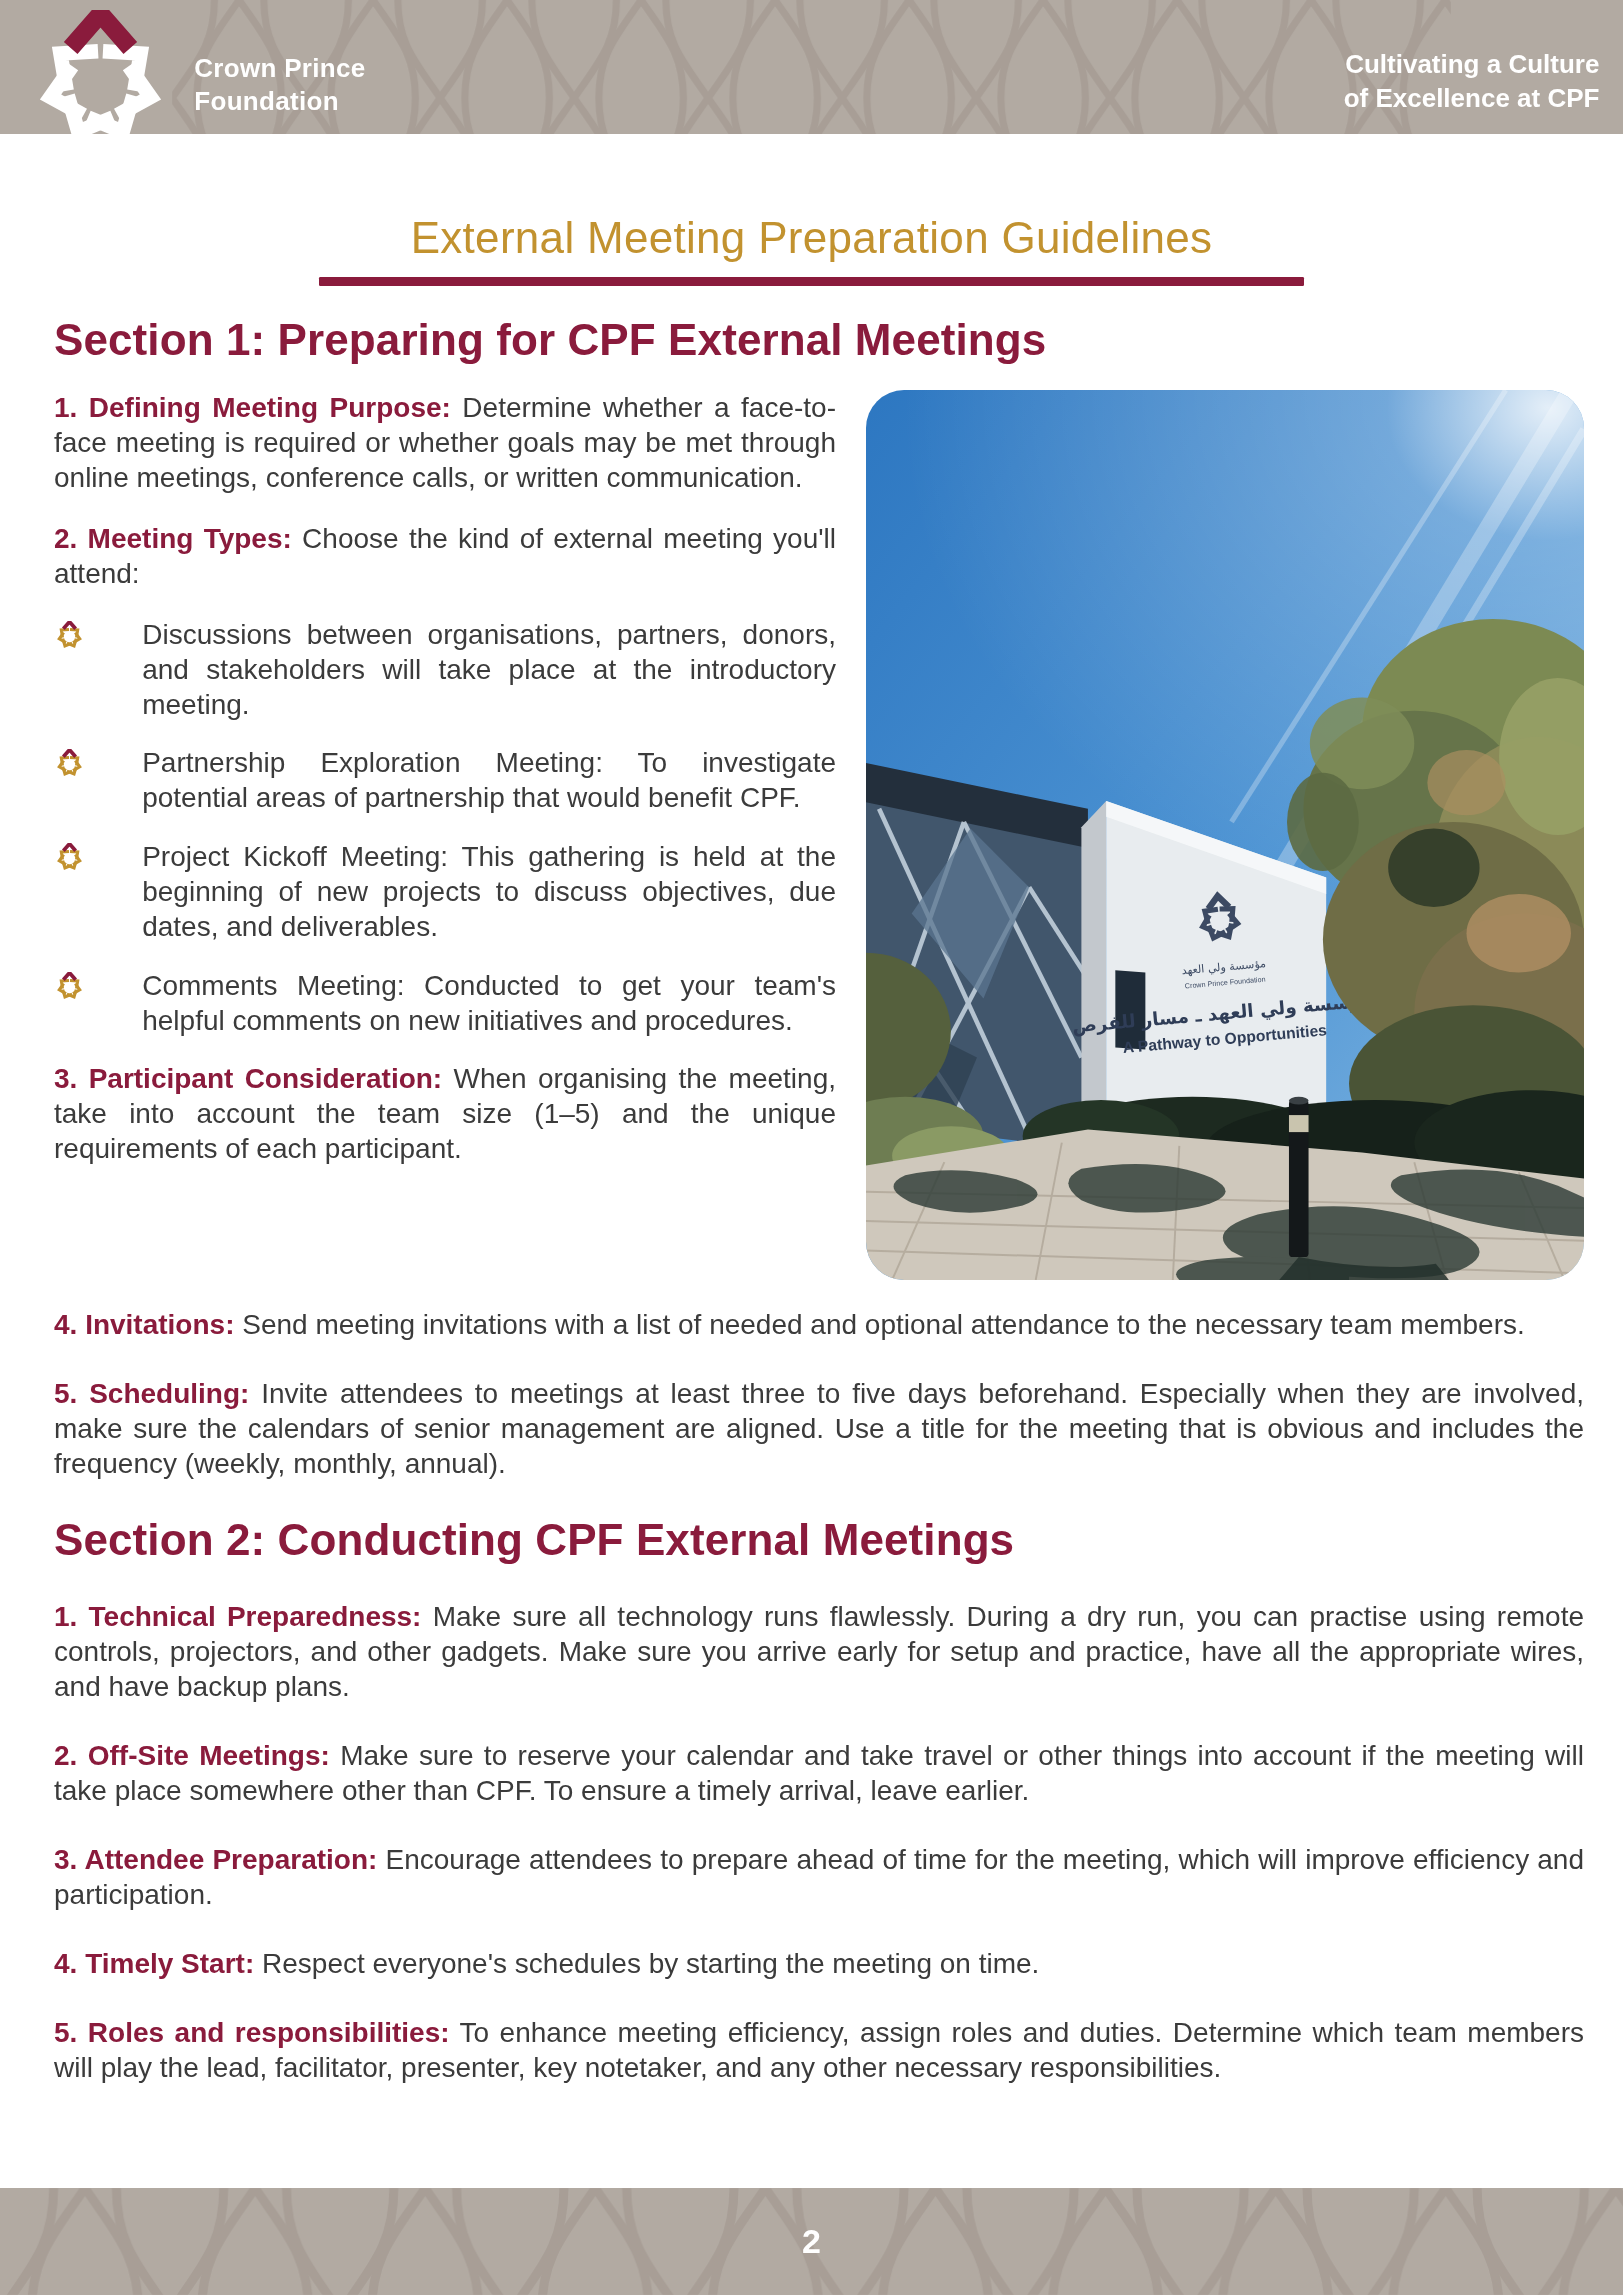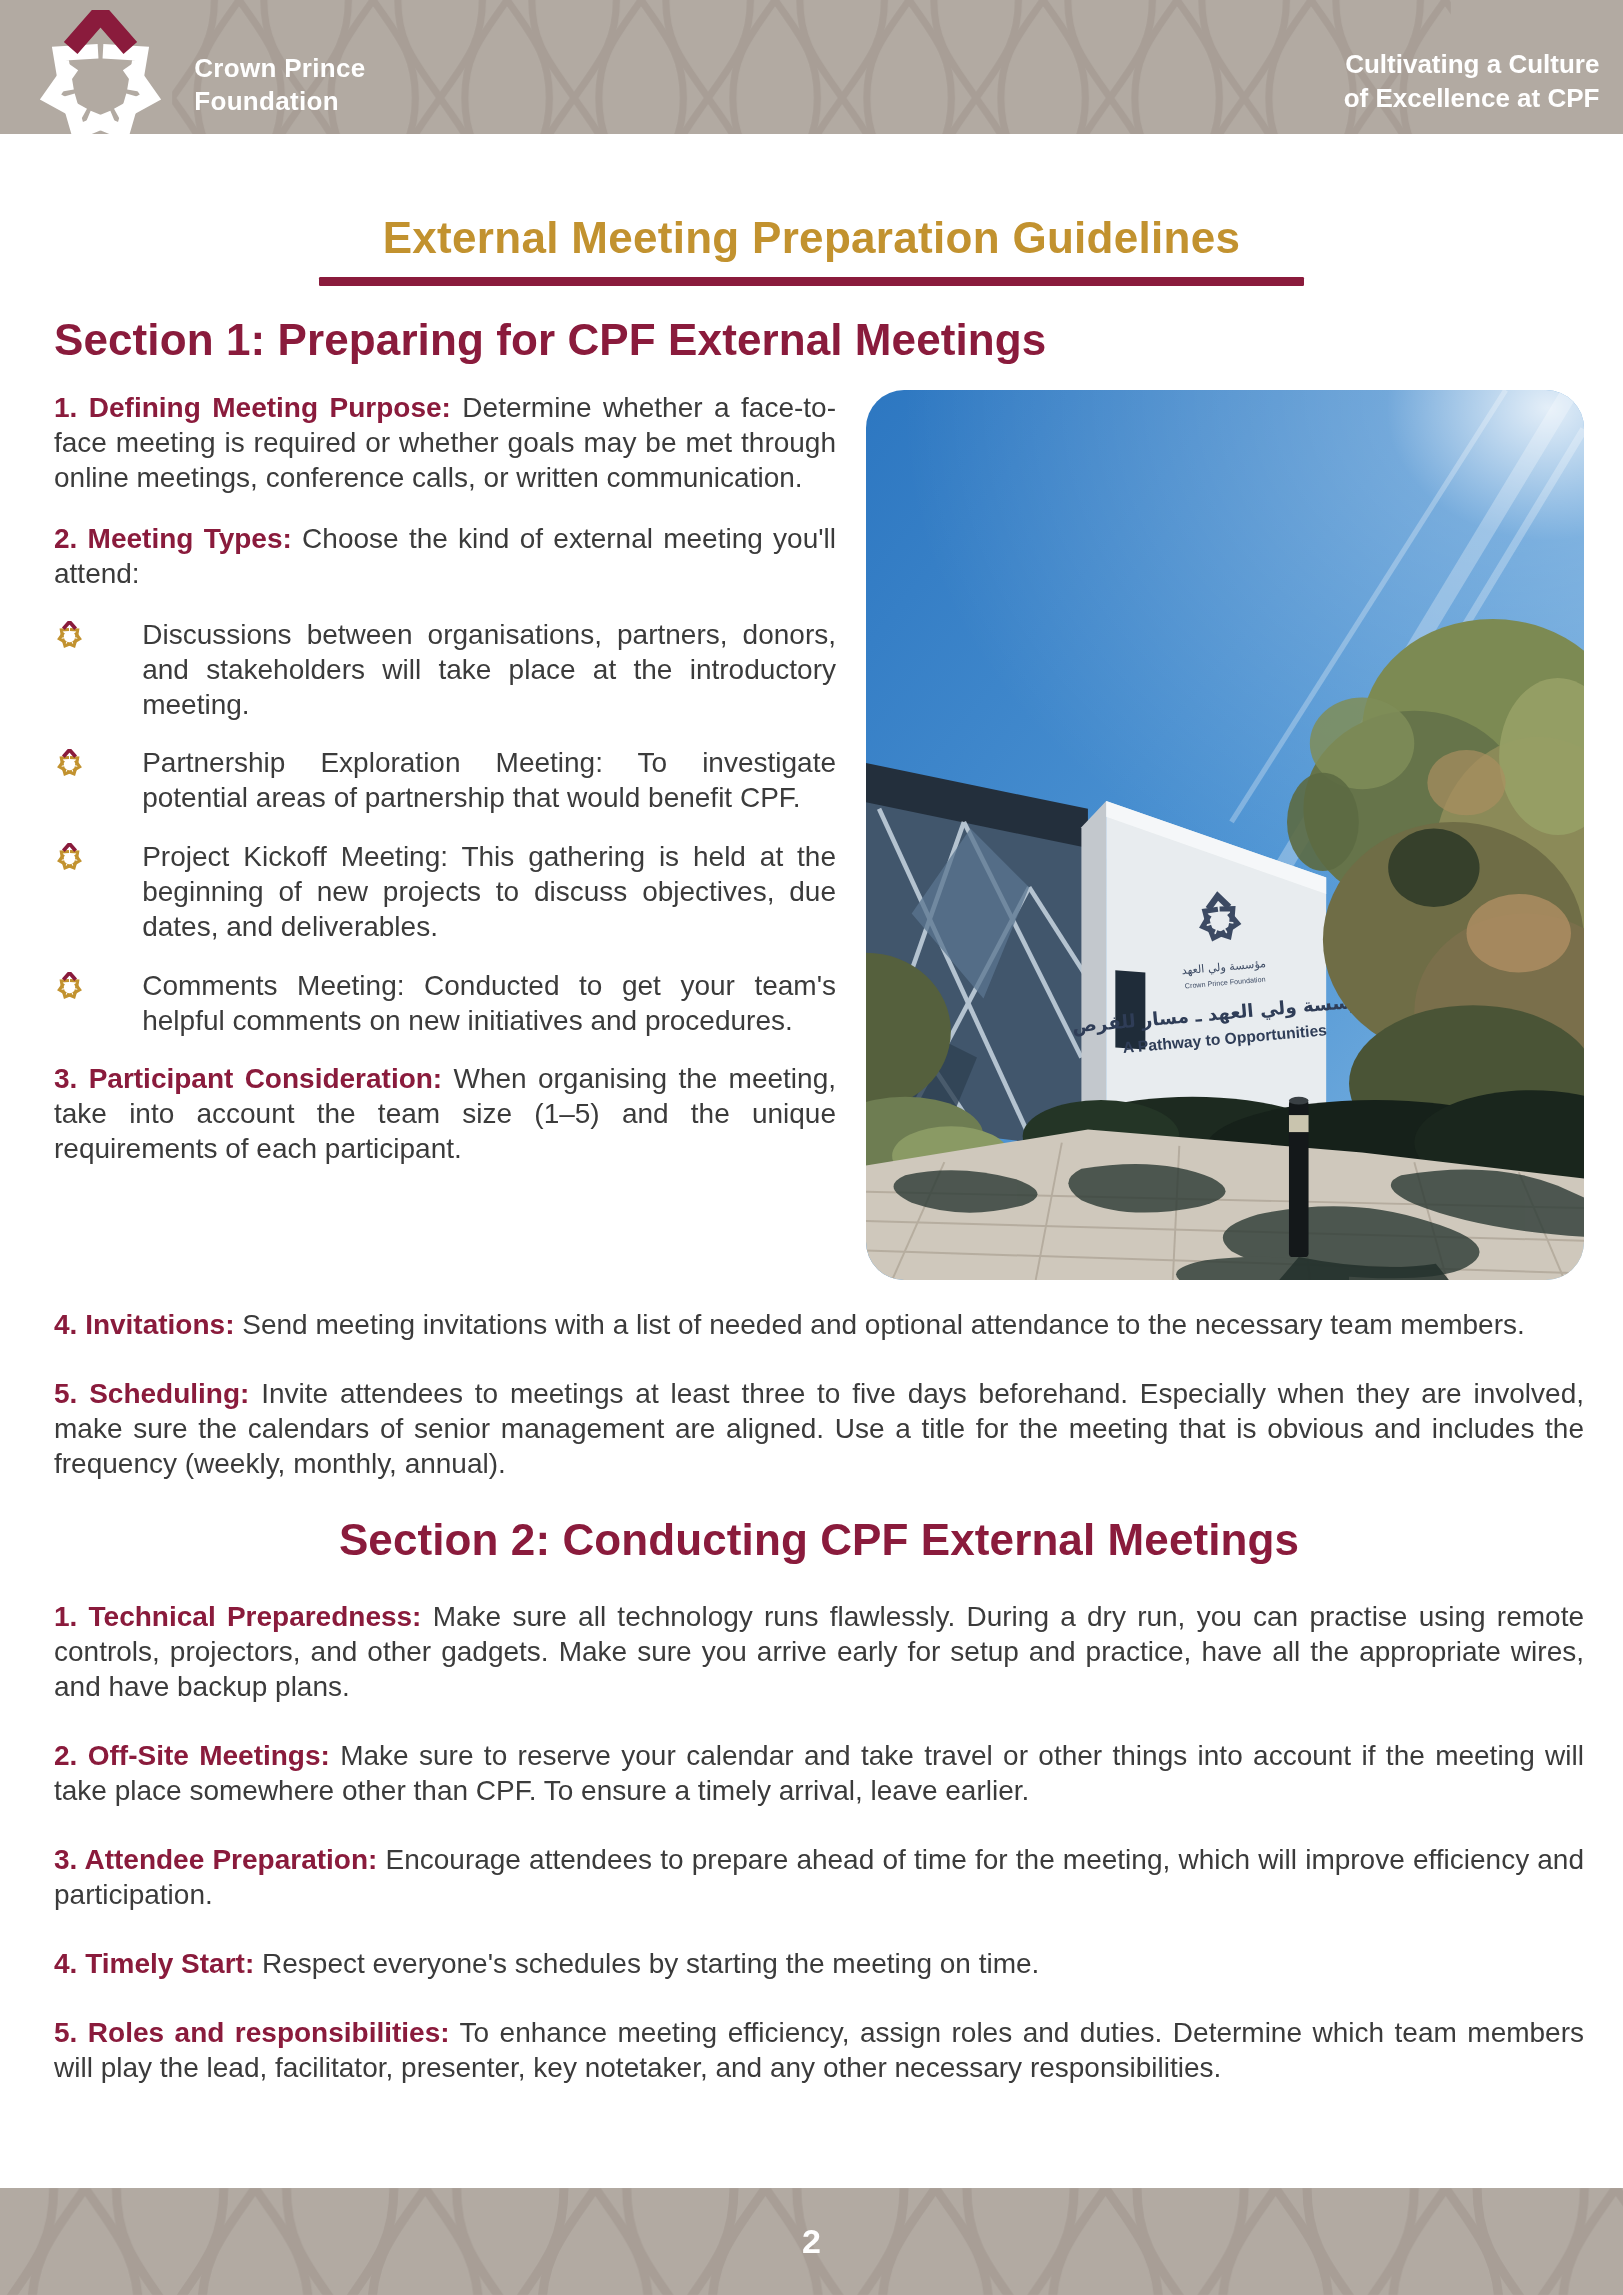--- a/index.html
+++ b/index.html
@@ -44,21 +44,21 @@
   .page-num{
     position:absolute;left:0;top:0;width:100%;height:100%;
     display:flex;align-items:center;justify-content:center;
     color:#ffffff;font-size:34px;font-weight:700;
   }
   
   .title{
     margin-top:213px;
     text-align:center;
     color:var(--gold);
-    font-size:44px;font-weight:700;letter-spacing:0.3px;
+    font-size:44px;font-weight:400;letter-spacing:0.3px;
   }
   .title-rule{
     width:985px;height:8.5px;background:var(--maroon);
     margin:14.4px auto 0 auto;border-radius:1.3px;
   }
   
   .content{padding:0 39px 0 54px;}
   h2.section{
     color:var(--maroon);font-size:44px;font-weight:700;
     margin-top:29px;letter-spacing:0.1px;
@@ -74,21 +74,21 @@
   p.item{
     font-size:28px;line-height:35px;text-align:justify;
   }
   .col p.item{margin-bottom:26px;}
   .full p.item{margin-bottom:34px;}
   p.item .lead{color:var(--maroon);font-weight:700;}
   .bullet{display:flex;align-items:flex-start;margin:0 0 23.6px 0;gap:48px;}
   .bullet .b-icon{flex:0 0 31px;width:31px;height:31px;margin:3.9px 9.2px 0 0;}
   .bullet p{font-size:28px;line-height:35px;text-align:justify;}
   .full{margin-top:27.5px;}
-  h2.section2{margin-top:26px;margin-bottom:34px;text-align:center;}
+  h2.section2{margin-top:26px;margin-bottom:34px;}
   .sr{position:absolute;width:0;height:0;overflow:hidden;}
 </style>
 </head>
 <body>
 
 <svg class="sr" aria-hidden="true">
   <defs>
     <g id="cpf-ring" fill="none" stroke="currentColor" stroke-width="15" stroke-linejoin="miter">
       <g transform="rotate(51.4)">
           <path d="M-26,-24 L0,-53 L26,-24"></path>

